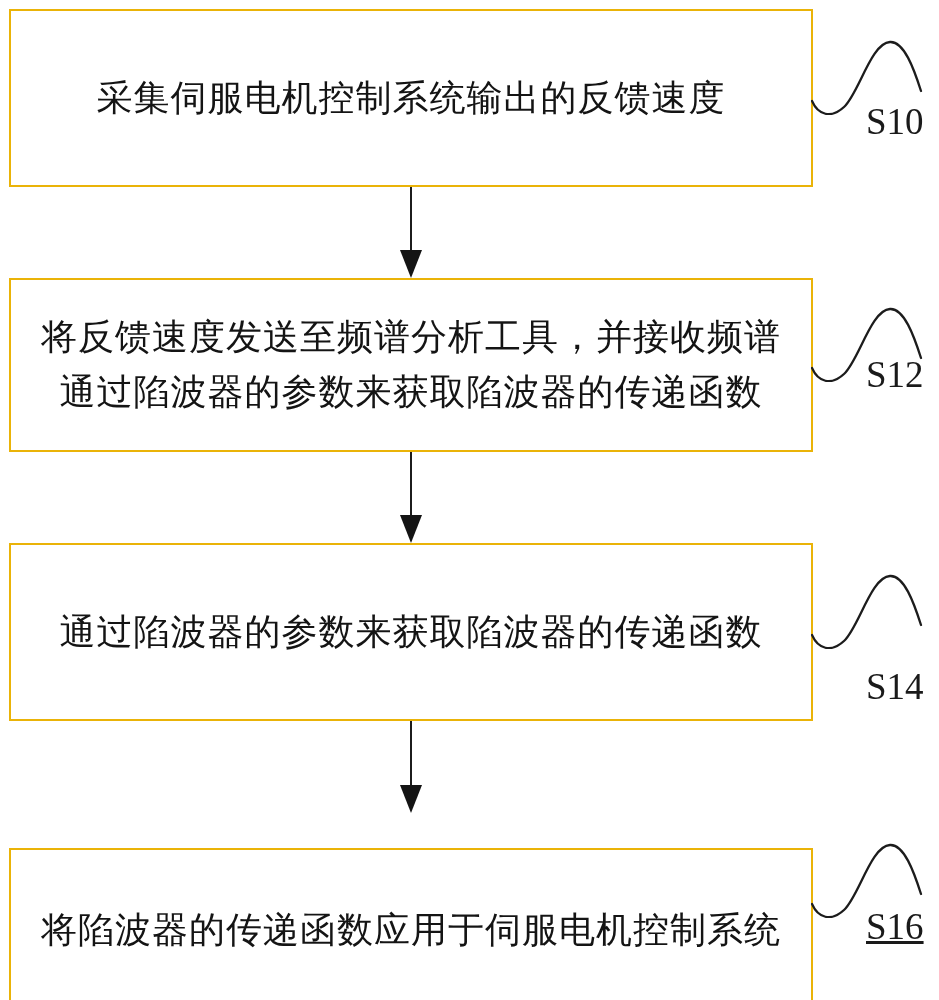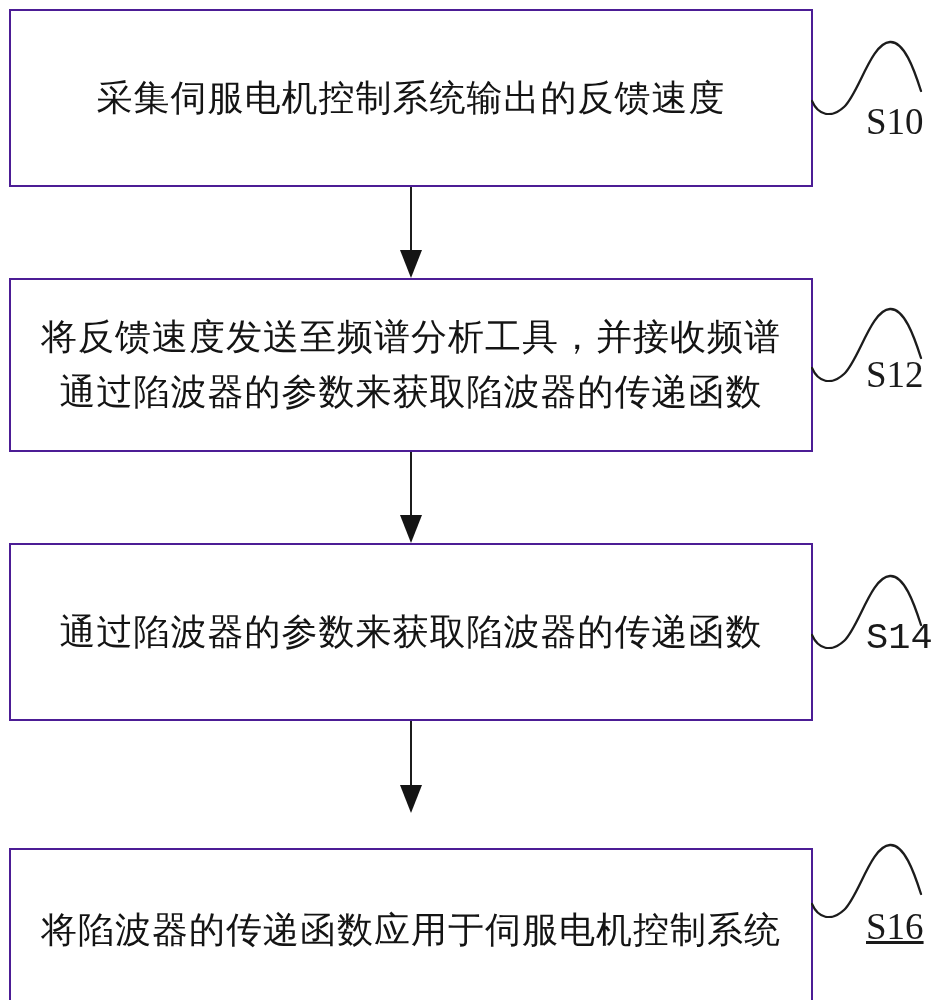--- a/index.html
+++ b/index.html
@@ -12,21 +12,21 @@
     width: 939px;
     height: 1000px;
     background: #ffffff;
     overflow: hidden;
     font-family: "Liberation Serif", "DejaVu Serif", serif;
   }
   .step-box {
     position: absolute;
     left: 9px;
     width: 804px;
-    border: 2px solid #4c1d95;
+    border: 2px solid #eab308;
     box-sizing: border-box;
     background: #ffffff;
     display: flex;
     flex-direction: column;
     justify-content: center;
     align-items: center;
     text-align: center;
     color: #141414;
     font-size: 36px;
     letter-spacing: 1px;
@@ -84,21 +84,21 @@
     left: 866px;
     width: 73px;
     color: #1a1a1a;
     font-size: 37px;
     line-height: 37px;
     text-align: left;
     font-family: "Liberation Serif", "DejaVu Serif", serif;
   }
   .label-s10 { top: 103px; }
   .label-s12 { top: 356px; }
-  .label-s14 { top: 620px; font-family: Liberation Mono, monospace; }
+  .label-s14 { top: 668px; }
   .label-s16 { top: 908px; text-decoration: underline; }
 </style>
 </head>
 <body>
 
 <div class="canvas">
 
   <div class="step-box box-s10">
     <div class="line">采集伺服电机控制系统输出的反馈速度</div>
   </div>

